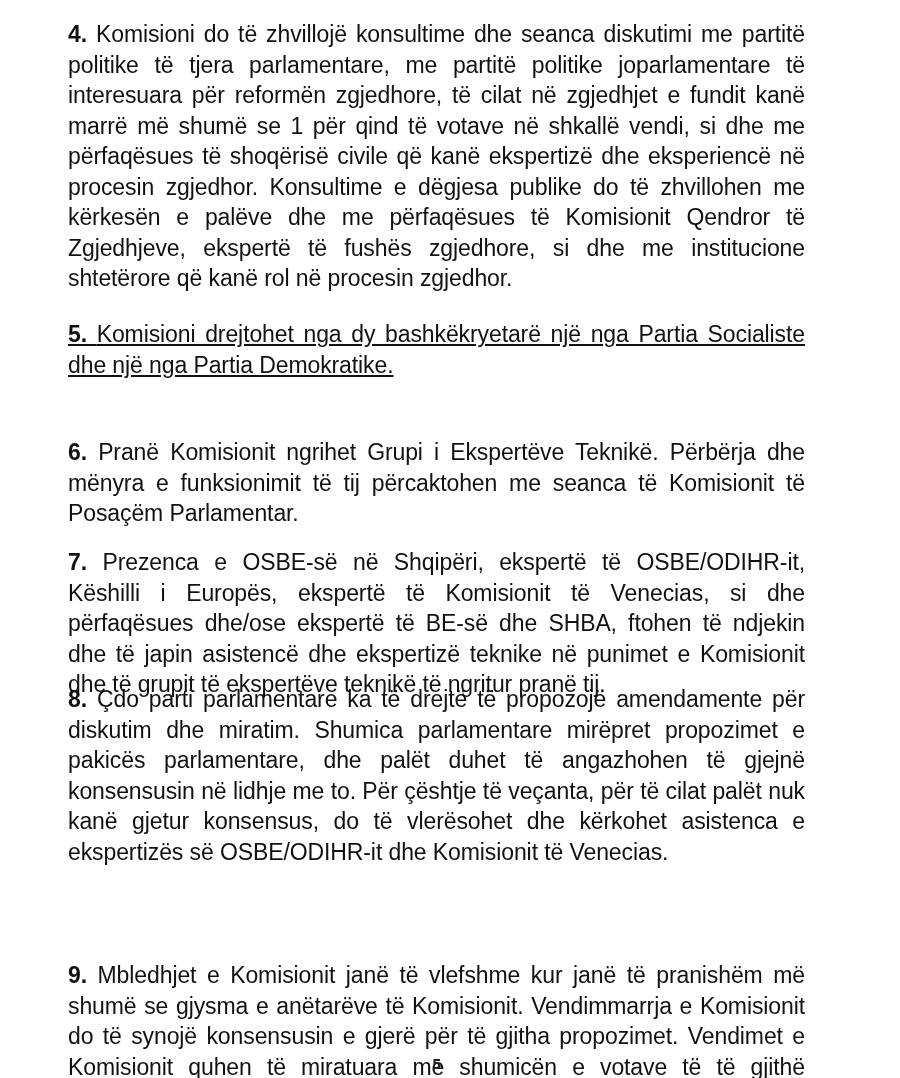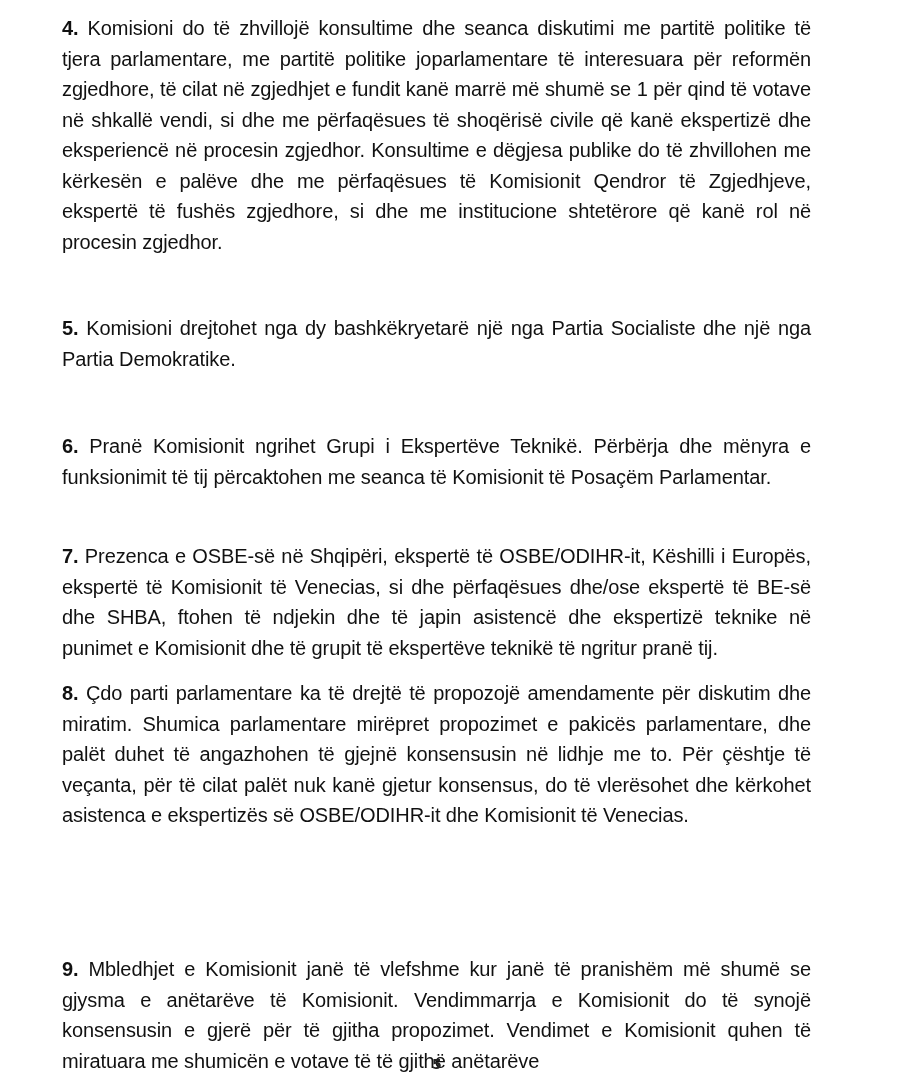--- a/index.html
+++ b/index.html
@@ -15,32 +15,32 @@
       color: #111111;
       font-family: "Liberation Sans", sans-serif;
     }
     .page {
       position: absolute;
       left: 60px;
       top: 0;
       width: 753px;
     }
     .para {
-      font-size: 20px;
+      font-size: 23px;
       line-height: 30.5px;
       text-align: justify;
-      margin: 2px;
+      margin: 8px;
       letter-spacing: -0.1px;
       font-stretch: condensed;
     }
     .para .num {
       font-weight: bold;
     }
     #p4 { position: absolute; top: 11px; }
-    #p5 { position: absolute; top: 311px; }
+    #p5 { position: absolute; top: 311px; text-decoration: underline; }
     #p6 { position: absolute; top: 429px; }
     #p7 { position: absolute; top: 539px; }
     #p8 { position: absolute; top: 676px; }
     #p9 { position: absolute; top: 952px; }
     .page-number {
       position: absolute;
       left: 432px;
       top: 1056px;
       font-size: 14px;
       font-weight: bold;

